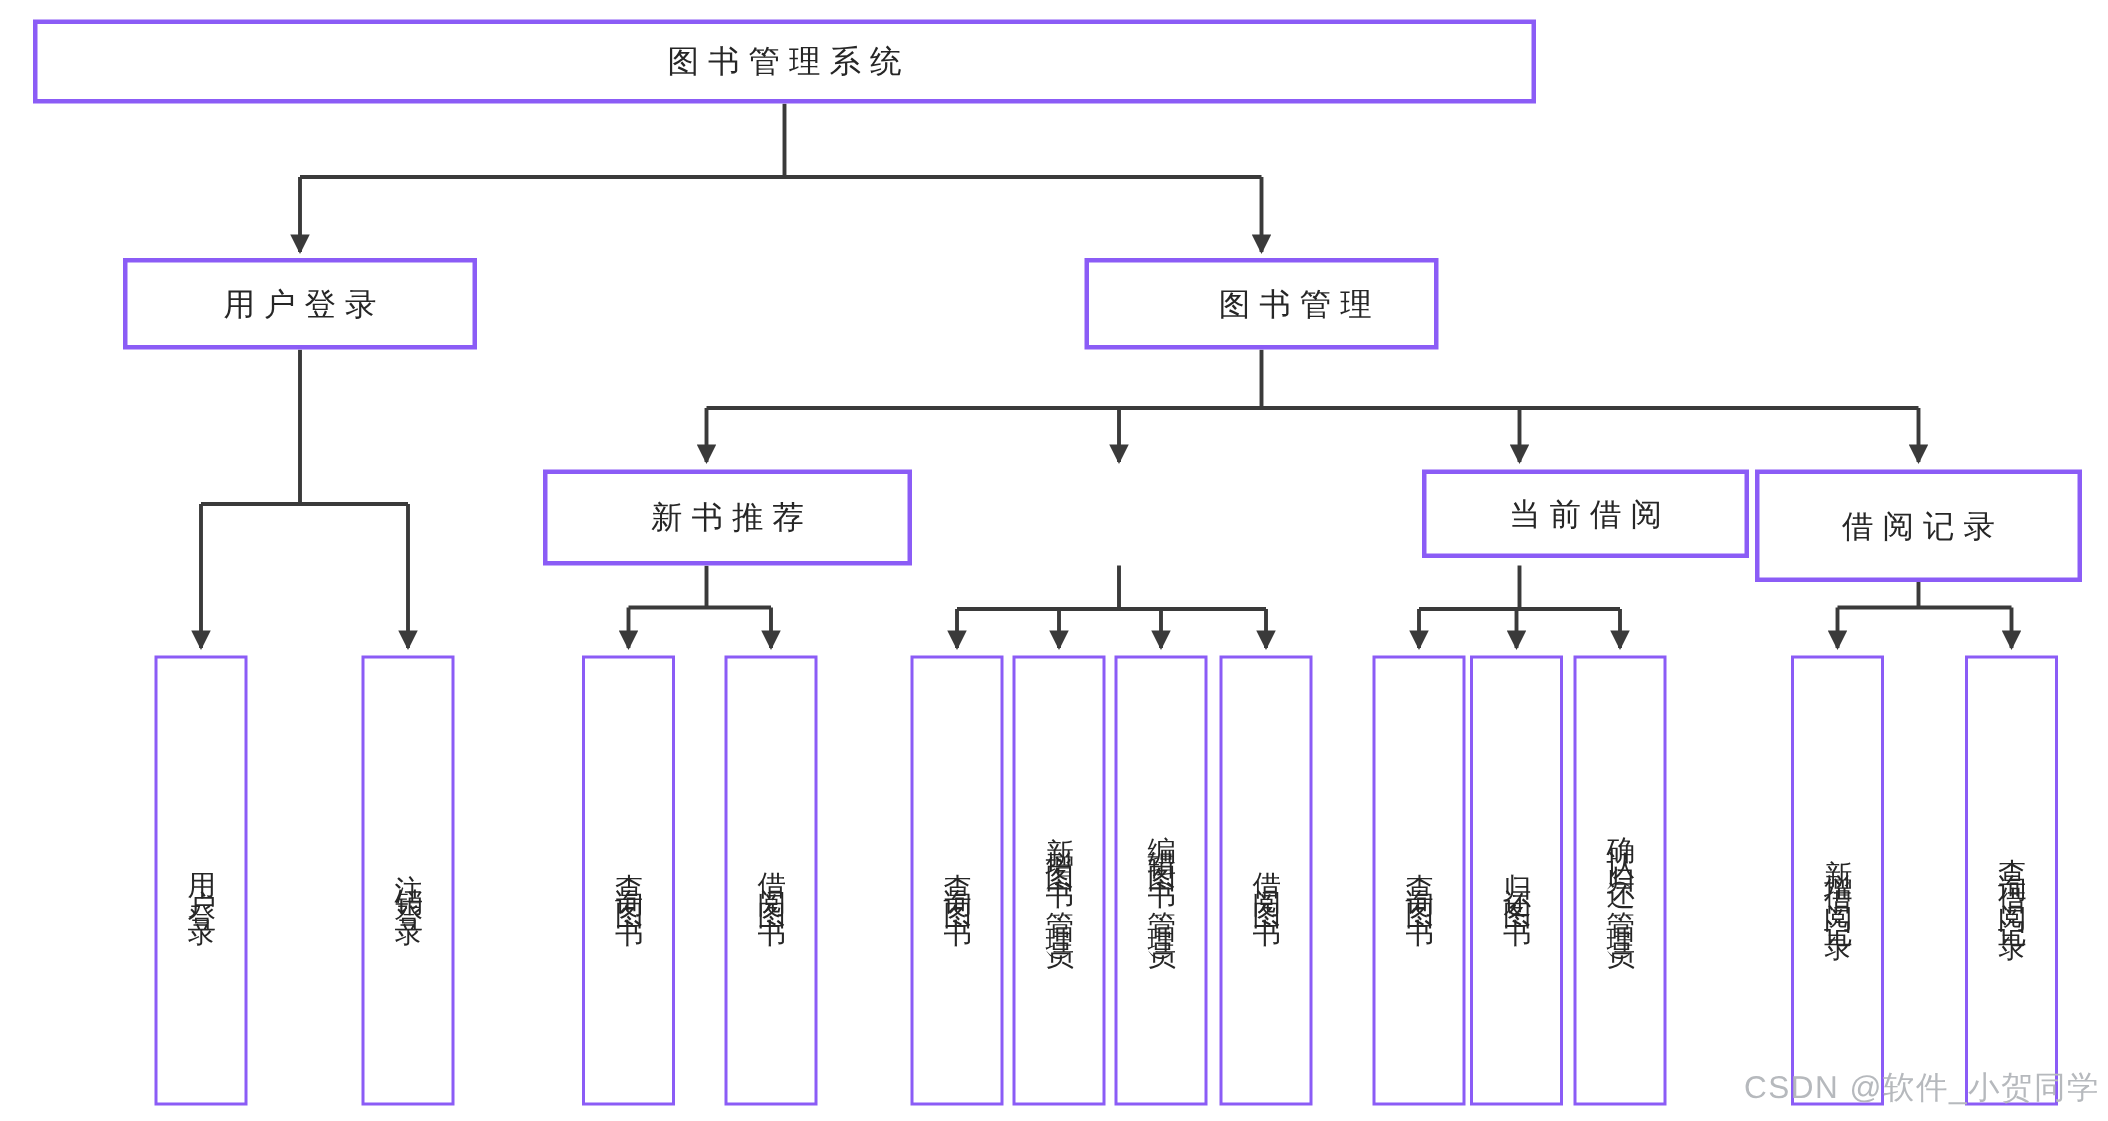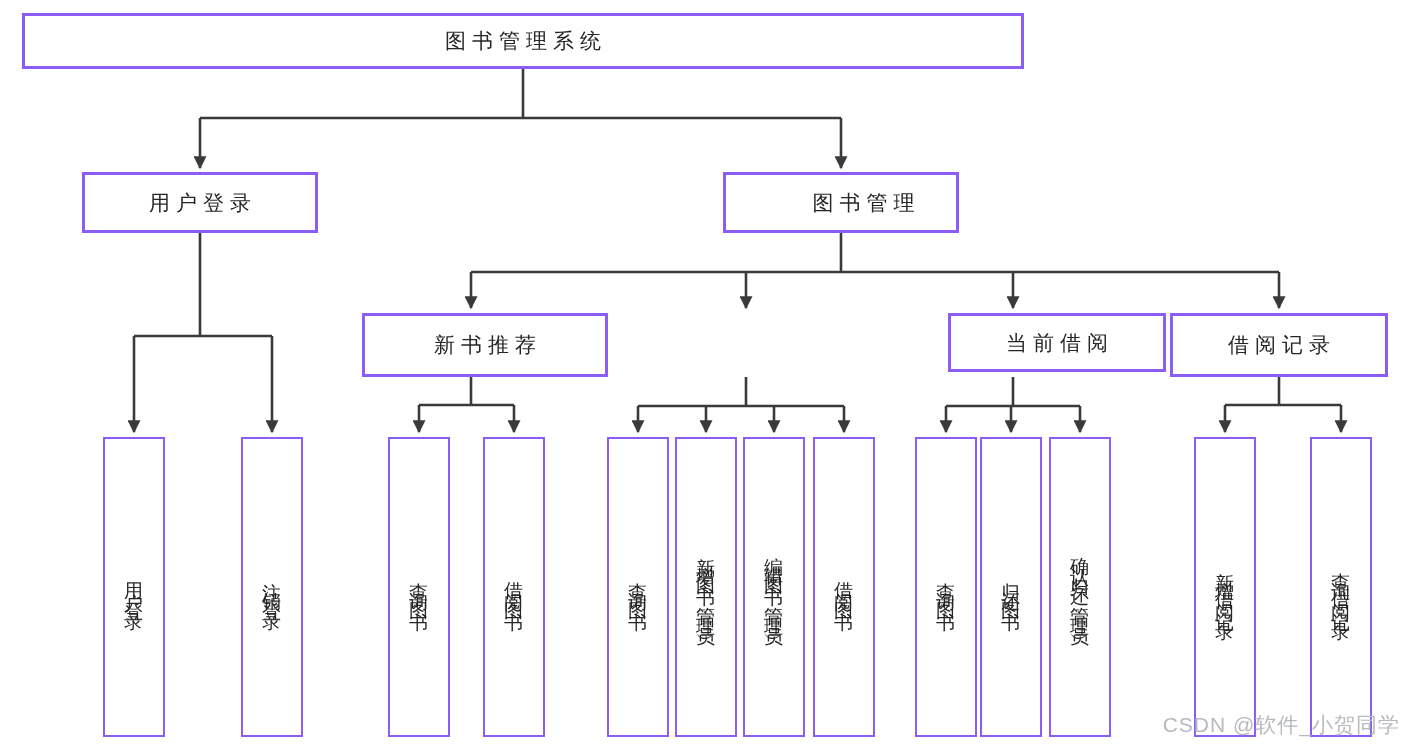--- a/index.html
+++ b/index.html
@@ -111,21 +111,21 @@
   <div class="box hbox" style="left:723px; top:172px; width:236px; height:61px;padding-left:45px;">
     <span class="label">图书管理</span>
   </div>
 
   <div class="box hbox" style="left:362px; top:313px; width:246px; height:64px;">
     <span class="label">新书推荐</span>
   </div>
   <div class="box hbox" style="left:904px; top:313px; width:218px; height:59px;margin-left:44px;">
     <span class="label">当前借阅</span>
   </div>
-  <div class="box hbox" style="left:1170px; top:313px; width:218px; height:64px;">
+  <div class="box hbox" style="left:1170px; top:313px; width:218px; height:75px;">
     <span class="label">借阅记录</span>
   </div>
 
   <div class="box leaf" style="left:103px; top:437px; width:62px; height:300px;">
     <span class="vlabel">用户登录</span>
   </div>
   <div class="box leaf" style="left:241px; top:437px; width:62px; height:300px;">
     <span class="vlabel">注销登录</span>
   </div>
 

